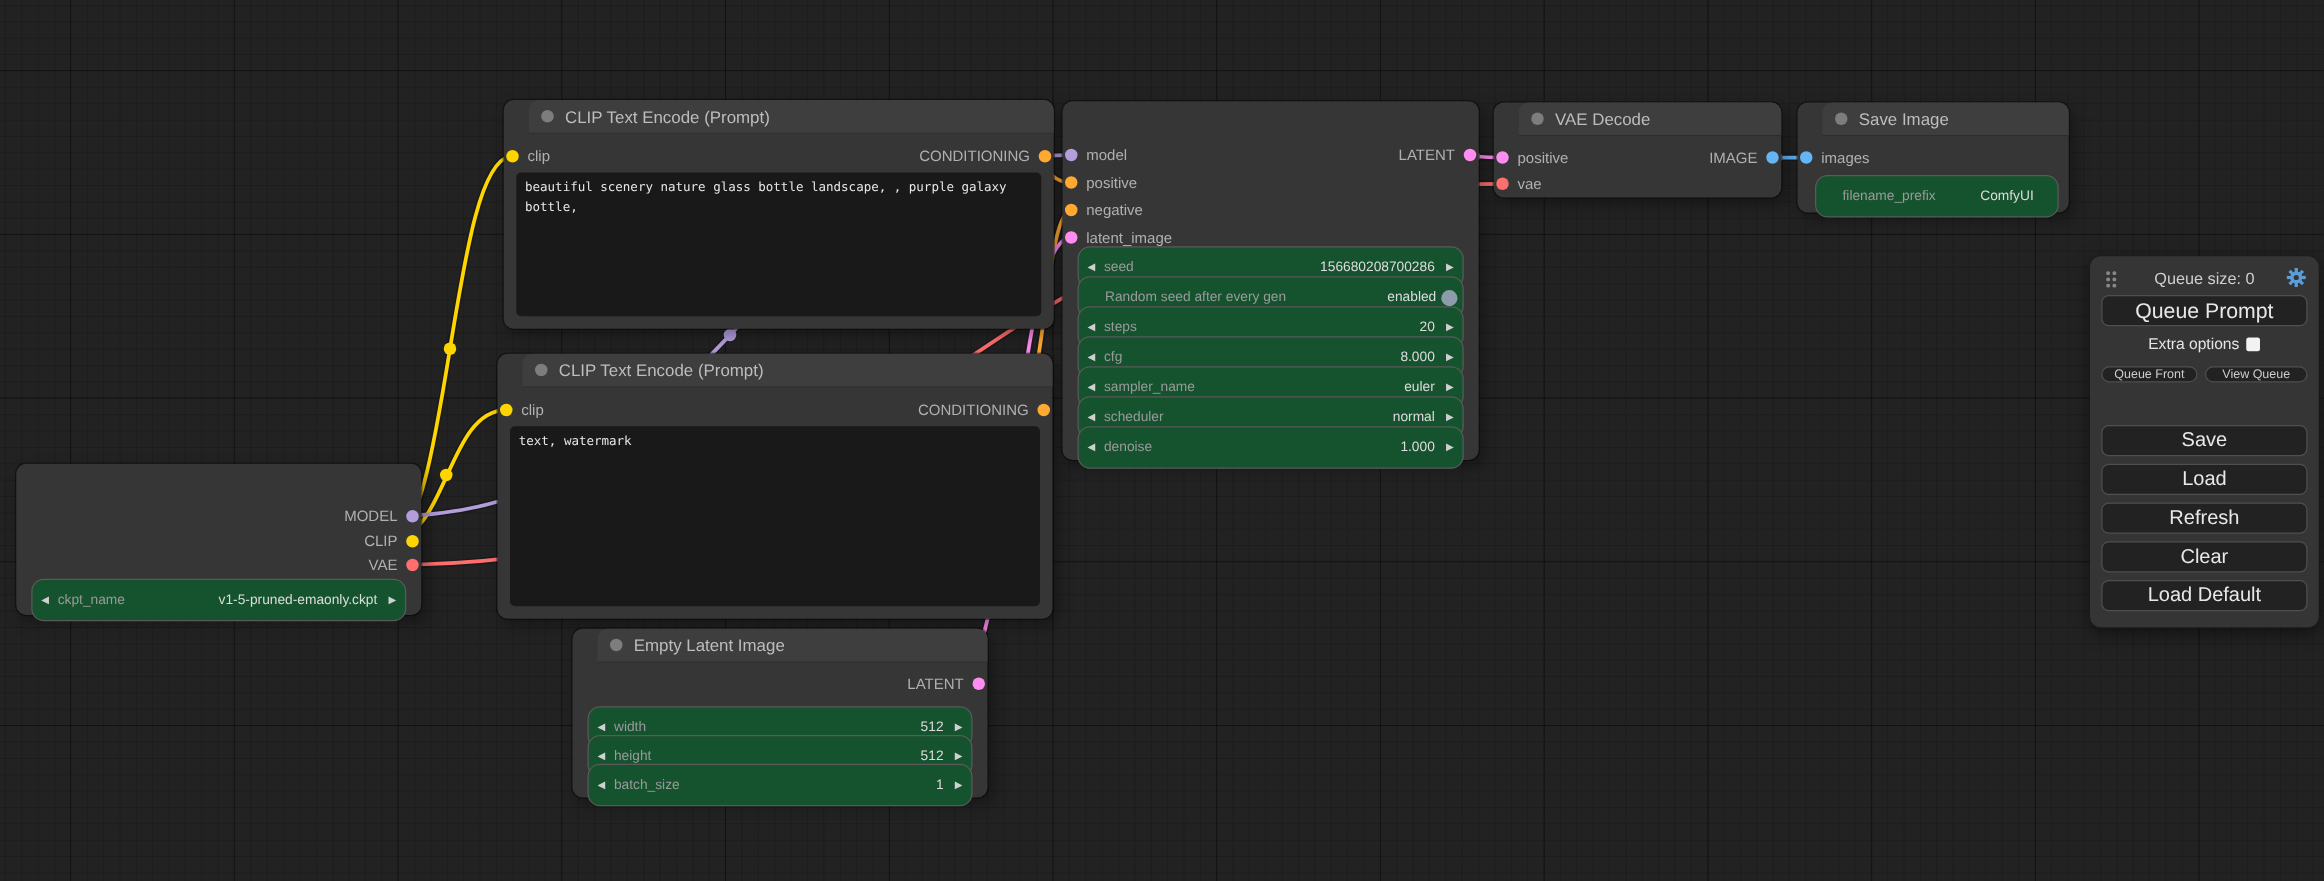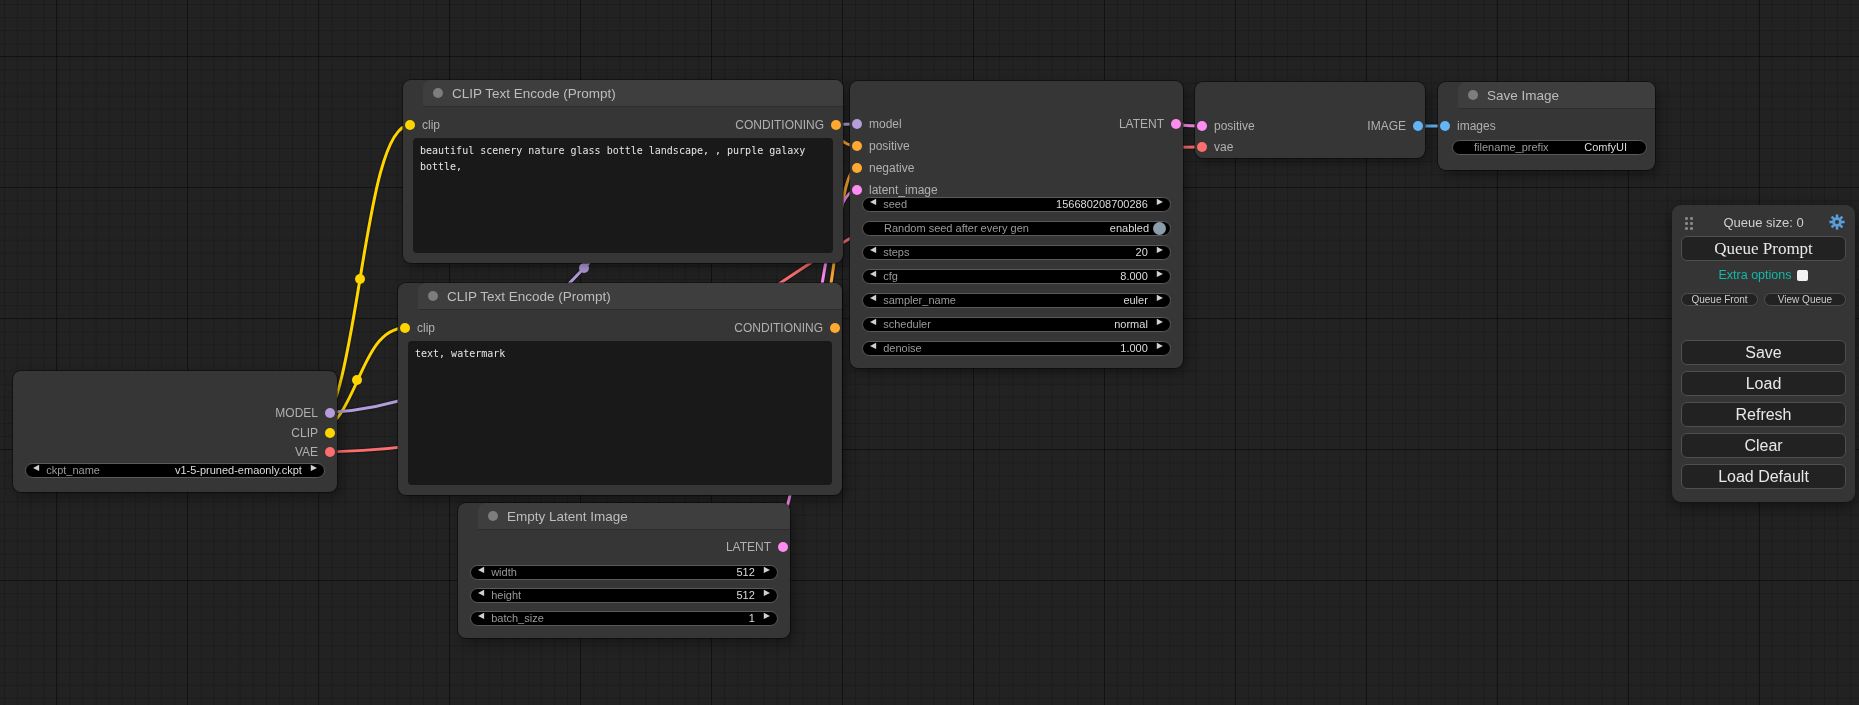--- a/index.html
+++ b/index.html
@@ -24,23 +24,23 @@
     padding-left:10px;color:#bdbdbd;font-size:13.5px;}
   .title-dot{width:10px;height:10px;border-radius:50%;background:#7d7d7d;flex:0 0 auto;}
   .slot{position:absolute;height:18px;display:flex;align-items:center;font-size:12px;color:#b0b0b0;}
   .slot.in{left:2px;}
   .slot.in .slot-dot{margin-right:7px;}
   .slot.out{right:2px;flex-direction:row-reverse;}
   .slot.out .slot-dot{margin-left:7px;}
   .slot-dot{width:10px;height:10px;border-radius:50%;flex:0 0 auto;}
   .c-model{background:#B39DDB;} .c-clip{background:#FFD500;} .c-vae{background:#FF6E6E;}
   .c-cond{background:#FFA931;} .c-latent{background:#FF8CF0;} .c-image{background:#64B5F6;}
-  .widget{position:absolute;left:12px;right:12px;height:15px;box-sizing:border-box;
-    background:#000000;border:1px solid #5a5a5a;border-radius:10px;
-    display:flex;padding:0 7px;font-size:11px;color:#9a9a9a;}
+  .widget{position:absolute;left:12px;right:12px;height:34px;box-sizing:border-box;
+    background:#14532d;border:1px solid #5a5a5a;border-radius:10px;
+    display:flex;align-items:center;padding:0 7px;font-size:11px;color:#9a9a9a;}
   .widget .arrow{color:#d0d0d0;font-size:8px;line-height:1;font-family:"DejaVu Sans",sans-serif;flex:0 0 auto;}
   .widget .wlabel{margin-left:7px;flex:1 1 auto;white-space:nowrap;overflow:hidden;}
   .widget .wvalue{color:#dcdcdc;margin-right:9px;white-space:nowrap;}
   .widget.no-arrows .wlabel{margin-left:14px;}
   .widget.no-arrows .wvalue{margin-right:4px;}
   .toggle-dot{width:13px;height:13px;border-radius:50%;background:#8d9cab;flex:0 0 auto;margin-right:-3px;}
   .prompt-box{position:absolute;left:10px;right:10px;top:58px;bottom:10px;background:#191919;
     border-radius:4px;padding:5px 7px;box-sizing:border-box;color:#e6e6e6;
     font-family:"DejaVu Sans Mono",monospace;font-size:10px;line-height:1.55;white-space:pre-wrap;}
   
@@ -49,21 +49,21 @@
   .qp-header{position:absolute;top:9px;left:0;right:0;height:16px;display:flex;align-items:center;}
   .qp-size{flex:1;text-align:center;color:#cfcfcf;font-size:13px;}
   .drag-dots{position:absolute;left:13px;top:3px;width:2.5px;height:2.5px;border-radius:50%;background:#878787;
     box-shadow:0 5px 0 #878787,0 10px 0 #878787,5px 0 0 #878787,5px 5px 0 #878787,5px 10px 0 #878787;}
   .gear{position:absolute;right:10px;top:0px;}
   .qbtn{position:absolute;left:9px;right:9px;box-sizing:border-box;background:#222222;
     border:1px solid #4f4f4f;border-radius:6px;color:#e8e8e8;display:flex;align-items:center;justify-content:center;}
   .qbtn.big{height:25px;font-size:16px;}
   .qbtn.main{height:25px;font-size:17px;}
   .qbtn.small{border-radius:9px;font-size:10px;height:13px;color:#cccccc;}
-  .extra-row{position:absolute;top:63px;left:0;right:0;height:14px;display:flex;align-items:center;justify-content:center;gap:6px;color:#14b8a6;font-size:12.5px;}
+  .extra-row{position:absolute;top:63px;left:0;right:0;height:14px;display:flex;align-items:center;justify-content:center;gap:6px;color:#e5e5e5;font-size:12.5px;}
   .checkbox{width:11px;height:11px;background:#f2f2f2;border-radius:2px;display:inline-block;}
 </style>
 </head>
 <body>
 
 <svg id="links" width="1859" height="705">
   <g fill="none" stroke-linecap="round">
 
     <g stroke="#1b1b1b" stroke-width="5.5">
       <path d="M310,433 C360,433 360,125 410,125"></path>
@@ -239,20 +239,24 @@
   </div>
   <div class="widget" style="top:260px;">
     <span class="arrow">◀</span>
     <span class="wlabel">denoise</span>
     <span class="wvalue">1.000</span>
     <span class="arrow">▶</span>
   </div>
 </div>
 
 <div class="node" style="left:1195px;top:82px;width:210px;height:76px;">
+  <div class="node-title">
+    <span class="title-dot"></span>
+    <span>VAE Decode</span>
+  </div>
   <div class="slot in" style="top:35px;">
     <span class="slot-dot c-latent"></span>
     <span>positive</span>
   </div>
   <div class="slot in" style="top:56px;">
     <span class="slot-dot c-vae"></span>
     <span>vae</span>
   </div>
   <div class="slot out" style="top:35px;">
     <span class="slot-dot c-image"></span>
@@ -285,21 +289,21 @@
           <circle cx="10" cy="10" r="6"></circle>
           <rect x="8.4" y="0.5" width="3.2" height="19"></rect>
           <rect x="8.4" y="0.5" width="3.2" height="19" transform="rotate(45 10 10)"></rect>
           <rect x="8.4" y="0.5" width="3.2" height="19" transform="rotate(90 10 10)"></rect>
           <rect x="8.4" y="0.5" width="3.2" height="19" transform="rotate(135 10 10)"></rect>
         </g>
         <circle cx="10" cy="10" r="2.6" fill="#353535"></circle>
       </svg>
     </span>
   </div>
-  <div class="qbtn main" style="top:31px;font-family:Liberation Serif, serif;">Queue Prompt</div>
+  <div class="qbtn main" style="top:31px;">Queue Prompt</div>
   <div class="extra-row">
     <span>Extra options</span>
     <span class="checkbox"></span>
   </div>
   <div class="qbtn small" style="top:88px;left:9px;right:97px;">Queue Front</div>
   <div class="qbtn small" style="top:88px;left:92px;right:9px;">View Queue</div>
   <div class="qbtn small" style="top:106px;left:49px;right:49px;margin-top:32px;">View History</div>
   <div class="qbtn big" style="top:135px;">Save</div>
   <div class="qbtn big" style="top:166px;">Load</div>
   <div class="qbtn big" style="top:197px;">Refresh</div>

